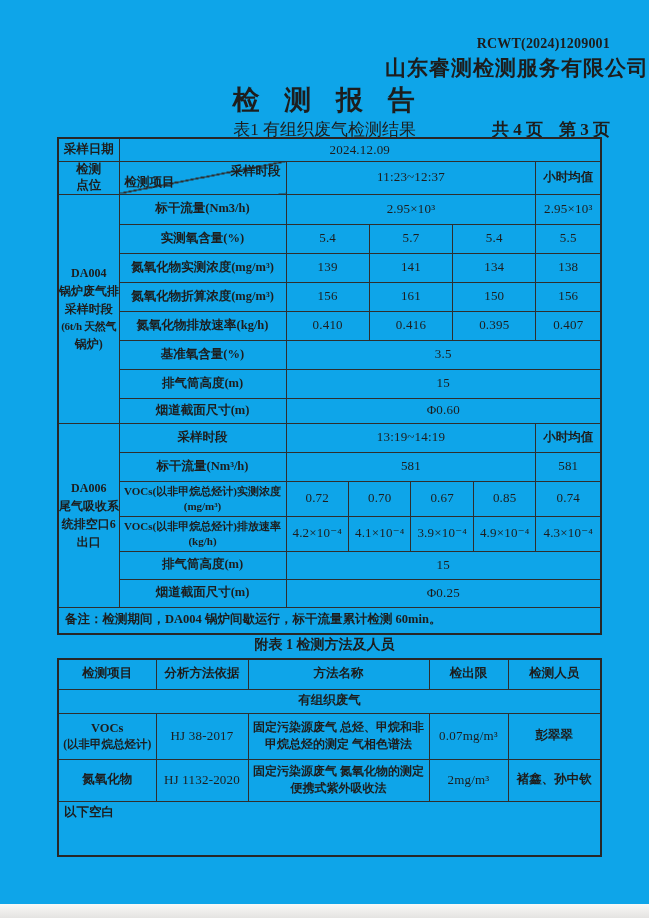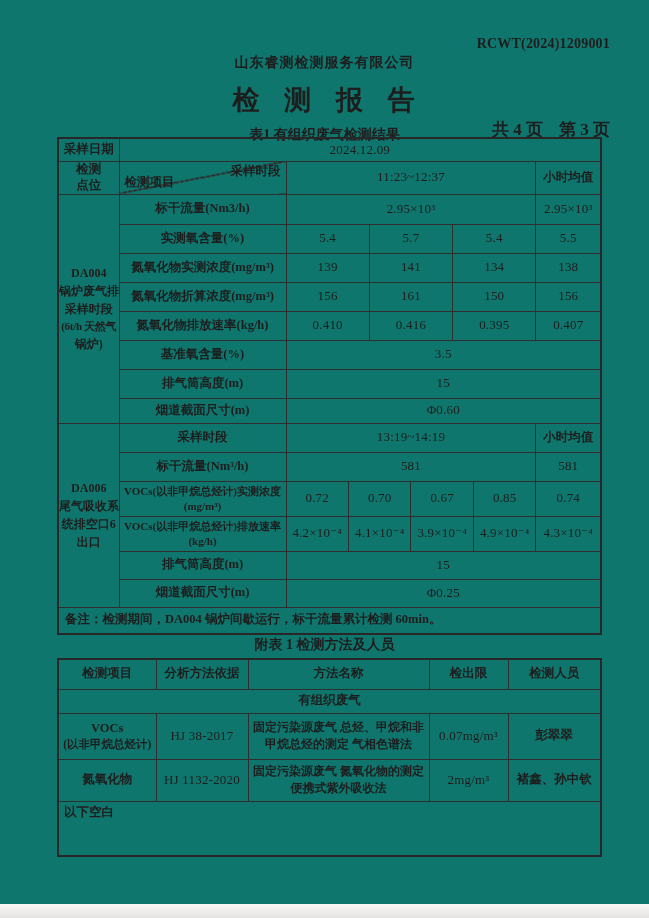--- a/index.html
+++ b/index.html
@@ -1,21 +1,21 @@
 <!DOCTYPE html>
 <html><head>
 <meta charset="utf-8">
 <style>
   html,body{margin:0;padding:0;}
   body{background:#e8e8e8;font-family:"Liberation Serif","DejaVu Serif",serif;}
-  .page{position:relative;width:649px;height:918px;background:#0f766e;color:#1d1d1d;overflow:hidden;}
+  .page{position:relative;width:649px;height:918px;background:#0ea5e9;color:#1d1d1d;overflow:hidden;}
   .report-no{position:absolute;top:36px;right:39px;font-size:14px;font-weight:600;letter-spacing:.2px;}
-  .company{position:absolute;top:54px;left:0;width:100%;text-align:center;font-size:14px;font-weight:700;letter-spacing:1px;}
+  .company{position:absolute;top:54px;left:0;width:100%;text-align:right;font-size:21px;font-weight:700;letter-spacing:1px;}
   .title{position:absolute;top:82px;left:0;width:100%;text-align:center;font-size:27px;font-weight:700;word-spacing:14px;letter-spacing:2px;}
-  .cap1{position:absolute;top:118px;left:0;width:100%;text-align:center;font-size:14px;font-weight:700;margin-top:8px;}
+  .cap1{position:absolute;top:118px;left:0;width:100%;text-align:center;font-size:17px;font-weight:400;}
   .pageinfo{position:absolute;top:118px;right:39px;font-size:17px;font-weight:700;display:flex;gap:16px;}
   .cap2{position:absolute;top:636px;left:0;width:100%;text-align:center;font-size:14px;font-weight:700;}
 
   table{border-collapse:collapse;table-layout:fixed;position:absolute;left:57px;width:543px;}
   .t1{top:137px;}
   .t2{top:658px;}
   td{border:1px solid #2e2e2e;text-align:center;vertical-align:middle;
      font-size:12.5px;font-weight:700;padding:0 2px;line-height:1.25;overflow:visible;}
   .t1,.t2{border:2px solid #272727;}
   td.num{font-weight:400;font-size:13px;letter-spacing:.2px;}

